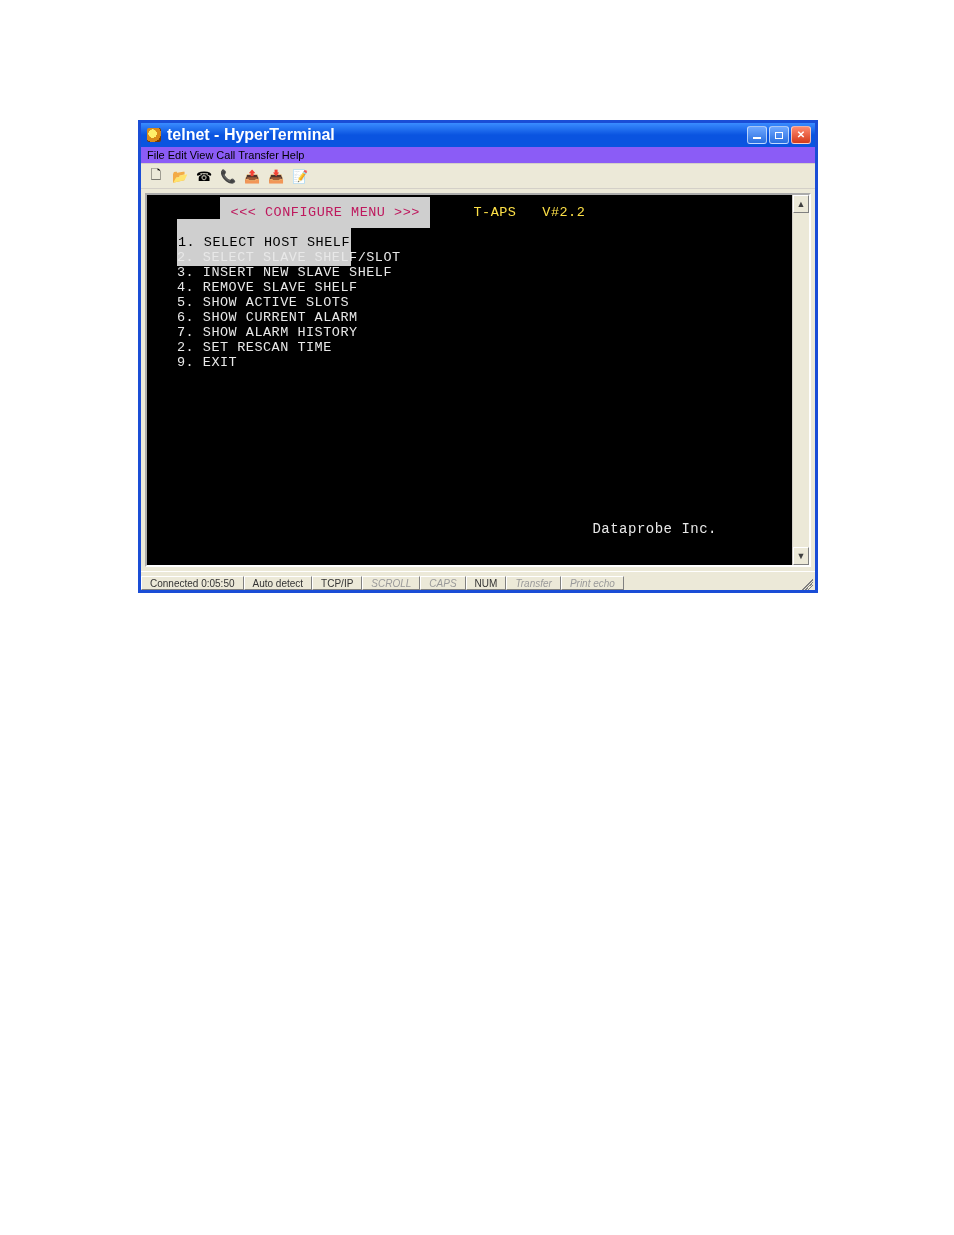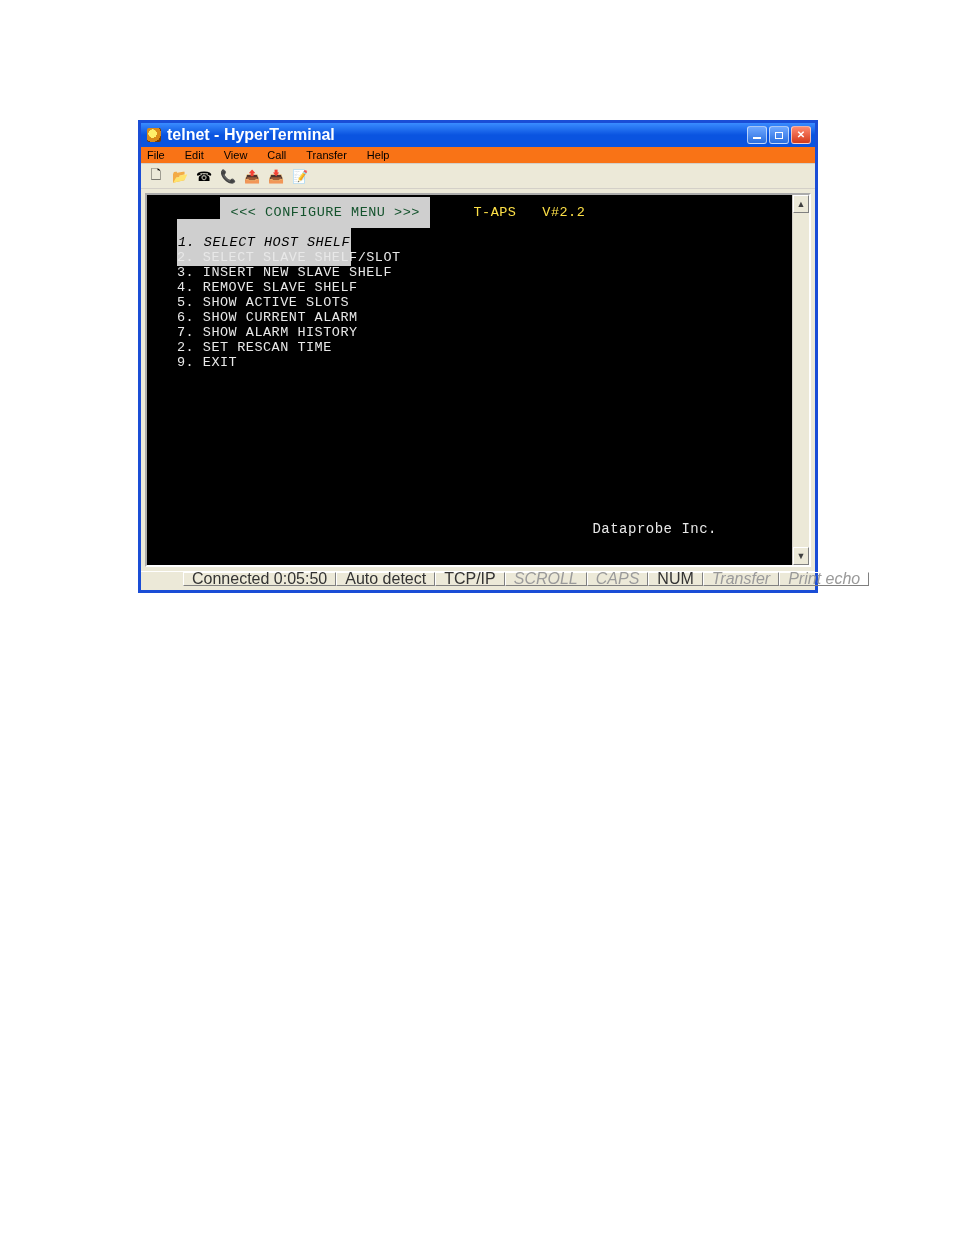--- a/index.html
+++ b/index.html
@@ -64,24 +64,24 @@
     border: 1px solid rgba(255,255,255,0.6);
     box-sizing: border-box;
   }
   .win-min, .win-max { background: linear-gradient(#6fa8ff,#2a6fe0); }
   .win-close { background: linear-gradient(#ff8a6f,#d43a1a); }
   .win-min::before { content:""; width:8px; height:2px; background:#fff; margin-top:6px;}
   .win-max::before { content:""; width:8px; height:7px; border:1px solid #fff; box-sizing:border-box;}
   .win-close::before { content:"✕"; font-size:10px; line-height:1;}
 
   .menubar {
-    background: #f97316;
+    background: #8b5cf6;
     padding: 2px 6px;
     display: flex;
-    gap: 20px;
+    gap: 3px;
     font-size: 11px;
     color: #000;
     border-bottom: 1px solid #d4d0c8;
   }
   .menubar span { cursor: default; }
 
   .toolbar {
     background: #ece9d8;
     padding: 3px 6px;
     display: flex;
@@ -114,32 +114,31 @@
     font-family: "Courier New", monospace;
     font-size: 13.5px;
     line-height: 15px;
     color: #e8e8e8;
     padding: 10px 0 0 30px;
     white-space: pre;
     letter-spacing: 0.5px;
   }
   .menu-title {
     background: #cfcfcf;
-    color: #14532d;
+    color: #be185d;
     padding: 8px 2px;
     text-align: right;
   }
   .term-right-label {
     color:#fde047;
   }
   .selected-item {
     background: #cfcfcf;
     color: #000;
     padding: 16px 1px;
-    font-style: italic;
   }
   .company {
     position: absolute;
     right: 92px;
     bottom: 28px;
     color: #e8e8e8;
     font-family: "Courier New", monospace;
     font-size: 14px;
     letter-spacing: 0.5px;
   }
@@ -161,25 +160,24 @@
     border-bottom-color:#808080;
     display:flex; align-items:center; justify-content:center;
     font-size:9px; color:#404040;
   }
   .sb-track { flex:1; background:#ece9d8; }
 
   .statusbar {
     background: #ece9d8;
     border-top: 1px solid #fff;
     display: flex;
-    font-size: 16px;
+    font-size: 10px;
     color: #333;
     height: 18px;
-    align-items: flex-start;
-    padding-left: 42px;
+    align-items: flex-end;
   }
   .status-cell {
     border: 1px solid #808080;
     border-top-color:#fff;
     border-left-color:#fff;
     padding: 1px 8px;
     height: 14px;
     display:flex;
     align-items:center;
     box-sizing:border-box;

